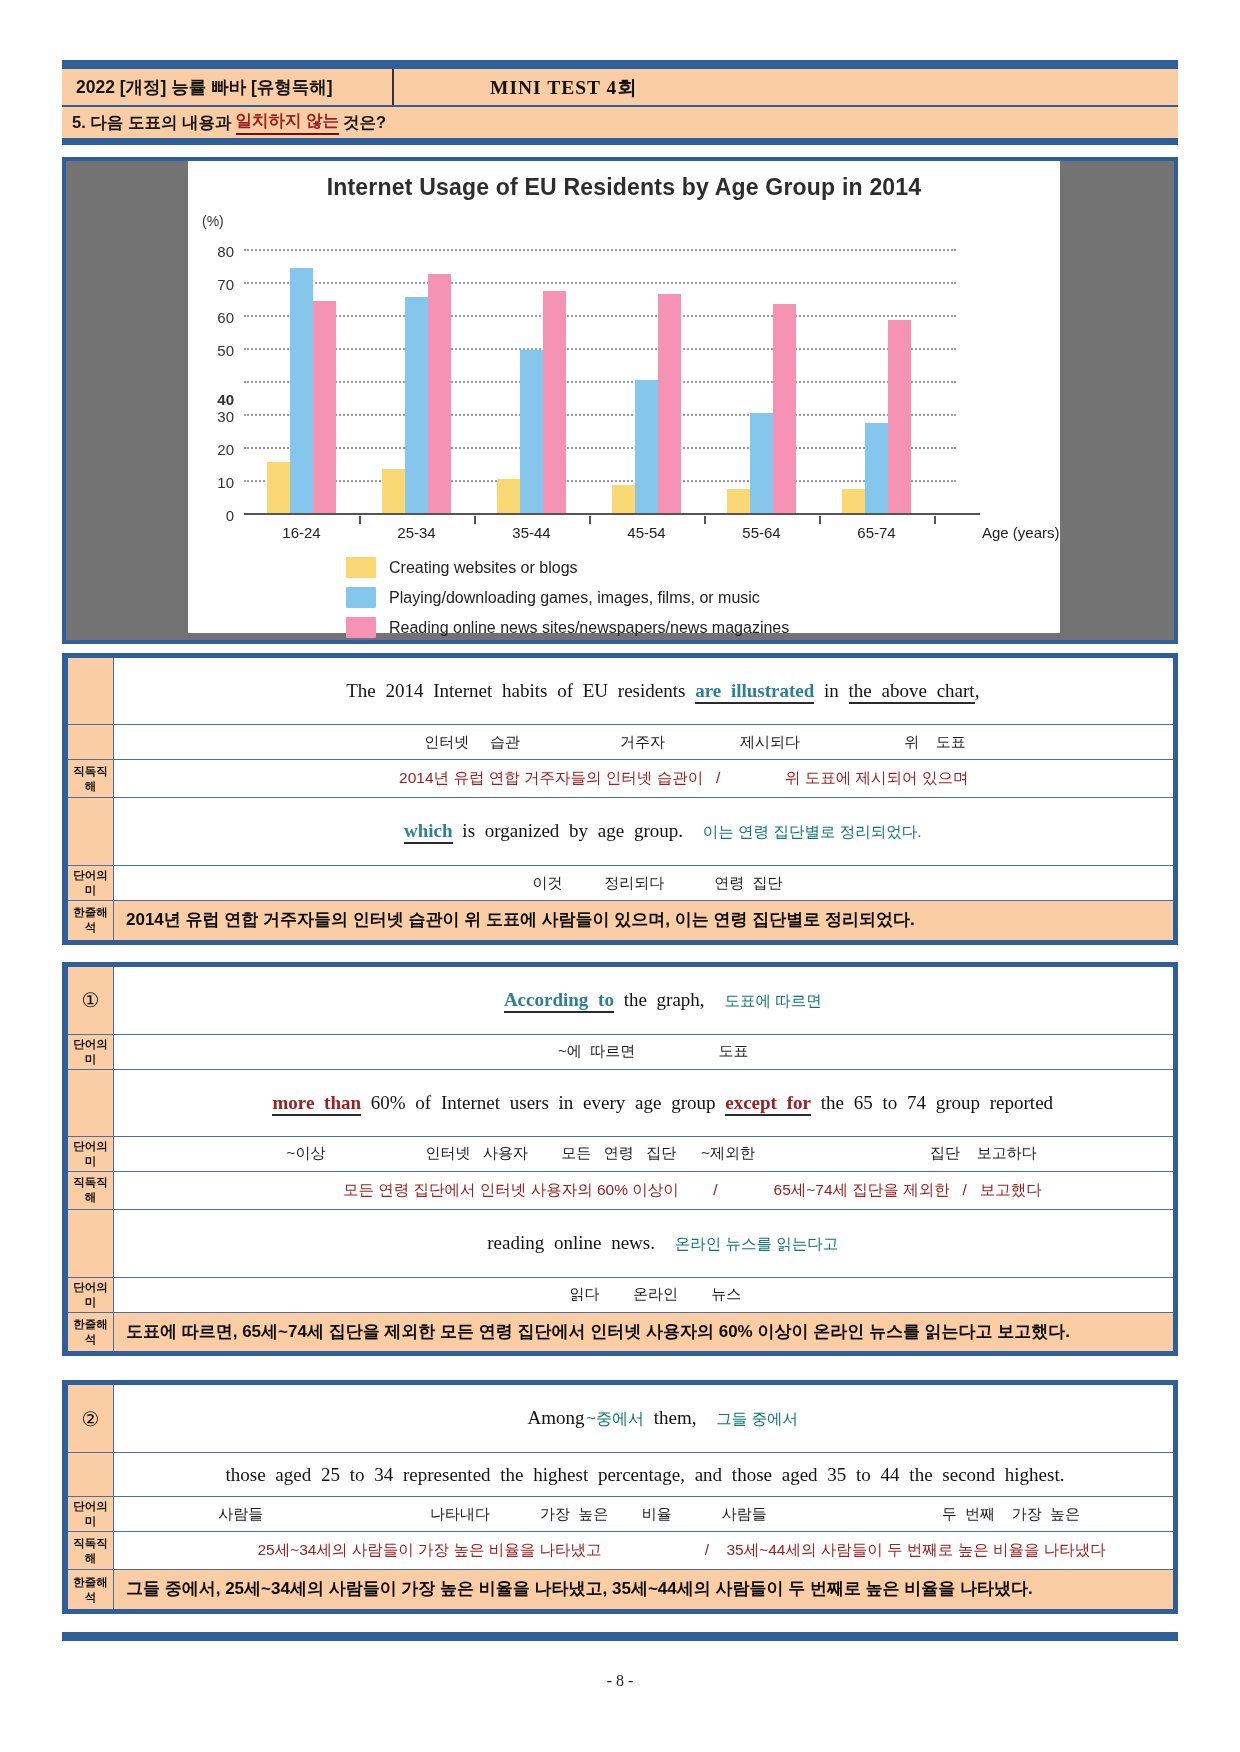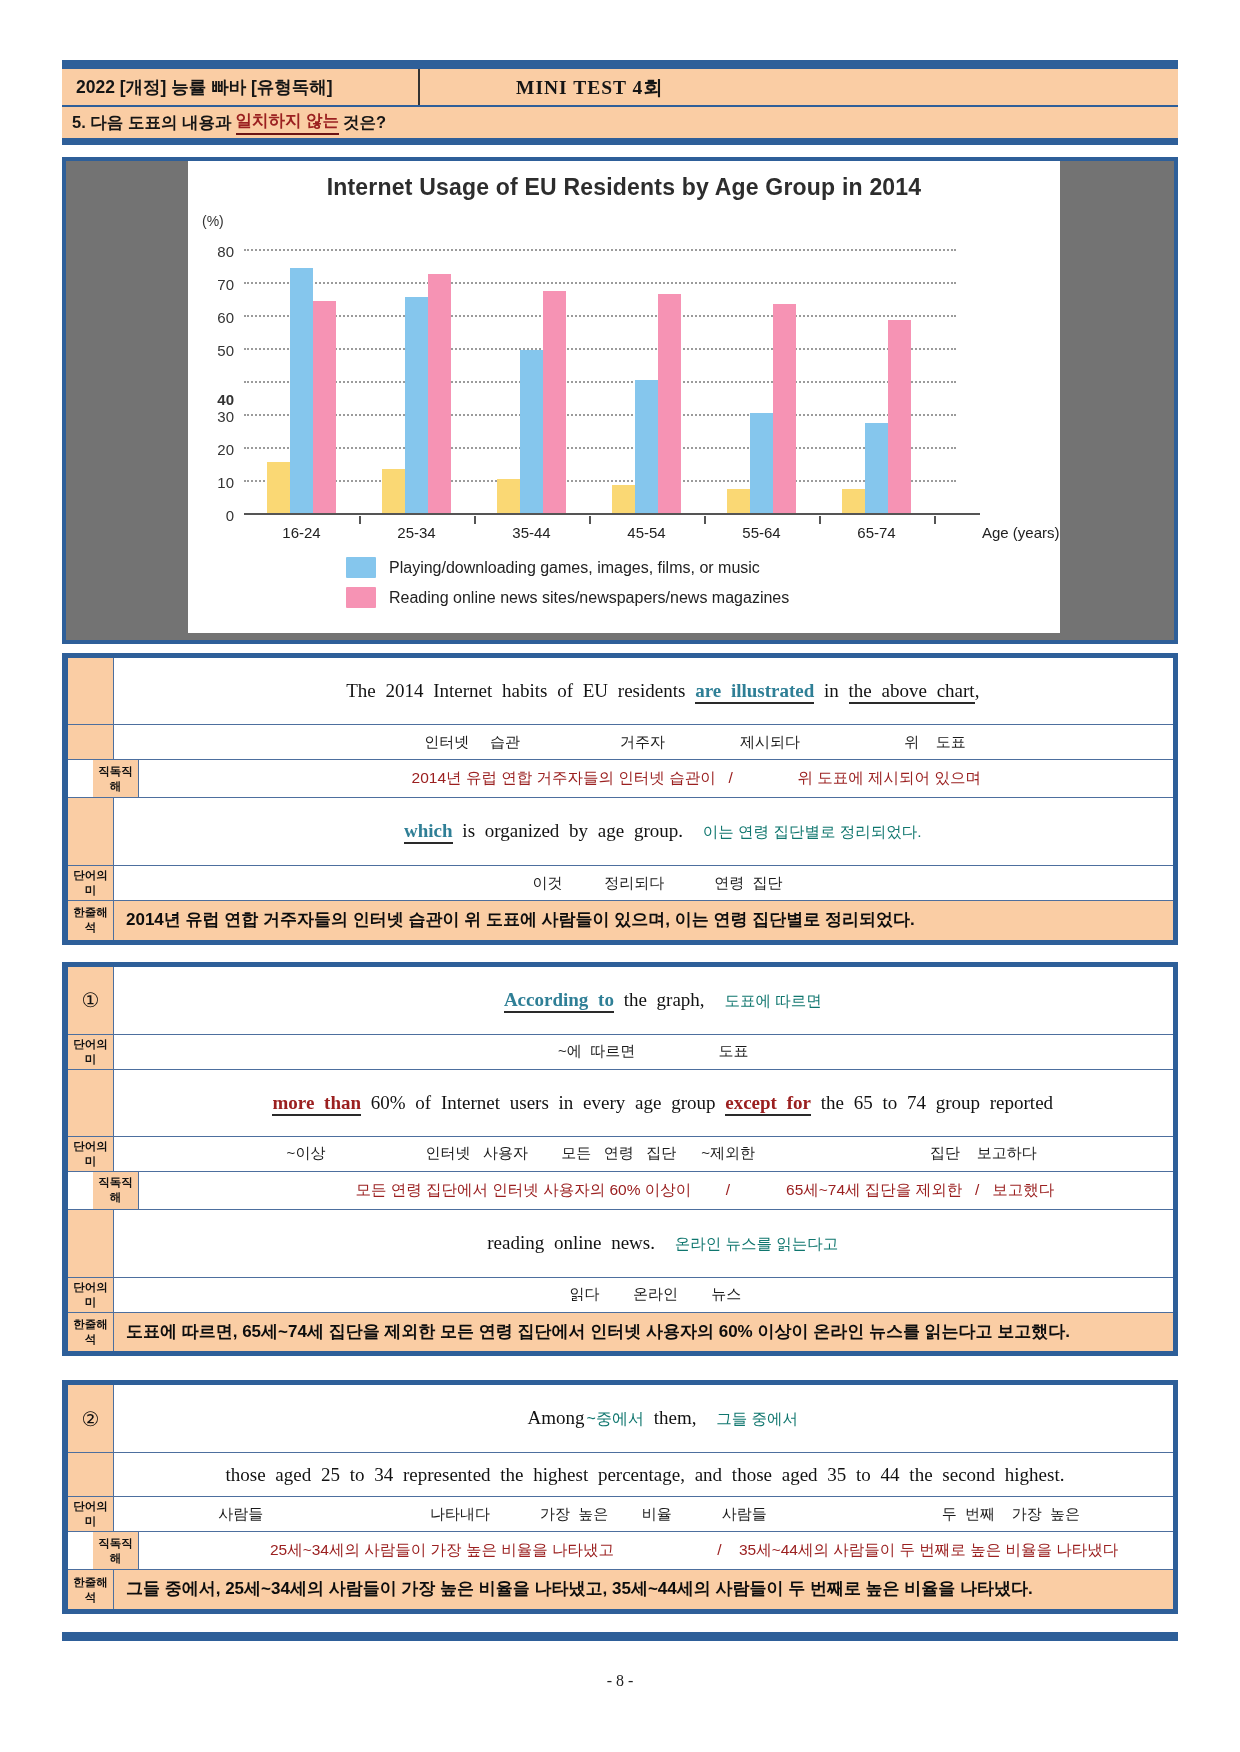--- a/index.html
+++ b/index.html
@@ -7,21 +7,21 @@
   body {
     position: relative; height: 1752px; overflow: hidden;
     font-family: "Liberation Sans", sans-serif; color: #151515;
   }
   .content { position: absolute; left: 62px; top: 60px; width: 1116px; }
 
   
   .topbar, .hdr-bottombar, .botbar { background: #2E5F99; }
   .topbar { height: 9px; }
   .hdr-row1 { display: flex; align-items: stretch; background: #FACDA4; height: 38px; border-bottom: 2px solid #2E5F99; }
-  .hdr-left { width: 358px; display: flex; align-items: center; padding-left: 14px;
+  .hdr-left { width: 332px; display: flex; align-items: center; padding-left: 14px;
               font-weight: bold; font-size: 17.5px; border-right: 2px solid #333; }
   .hdr-right { flex: 1; display: flex; align-items: center; padding-left: 96px;
                font-family: "Liberation Serif", serif; font-weight: bold; font-size: 19.5px; letter-spacing: 1px; }
   .hdr-row2 { background: #FACDA4; height: 31px; display: flex; align-items: center; padding-left: 10px;
               font-weight: bold; font-size: 16.5px; }
   .hdr-row2 .hl { color: #9B2020; border-bottom: 2px solid #6b1414; margin: 0 4px; padding-bottom: 1px; }
   .hdr-bottombar { height: 7px; }
 
   
   .chart-block { margin-top: 12px; border: 4px solid #2E5F99; background: #737373; }
@@ -52,21 +52,21 @@
   .trow { display: flex; align-items: stretch; border-top: 1.5px solid #4d6f9e; }
   .trow:first-child { border-top: none; }
   .tlabel { flex: 0 0 46px; background: #FACDA4; border-right: 1.5px solid #4d6f9e;
             display: flex; align-items: center; justify-content: center;
             font-size: 11.5px; font-weight: bold; color: #111; text-align: center; }
   .tlabel.big { font-size: 20px; font-weight: normal; }
   .tcontent { flex: 1; display: flex; align-items: center; padding: 4px 10px 4px 13px; justify-content: center; }
   .line { display: inline; white-space: pre-wrap; }
   .h-en  { min-height: 44px; }
   .h-g   { min-height: 35px; }
-  .h-r   { min-height: 38px; padding-left: 25px; }
+  .h-r   { min-height: 38px; }
   .en { font-family: "Liberation Serif", serif; font-size: 19px; color: #121212; word-spacing: 5px; }
   .u  { border-bottom: 2px solid #2a2a2a; padding-bottom: 1px; }
   .teal { color: #2F7F96; font-weight: bold; }
   .mrn  { color: #9B2020; font-weight: bold; }
   .kred { color: #0f766e; font-size: 15.5px; margin-left: 10px; font-family: "Liberation Sans", sans-serif; }
   .kred.tight { margin-left: 2px; font-size: 16px; }
   .pre { white-space: pre; font-size: 15px; color: #1a1a1a; }
   .pre.red { color: #9B2020; font-size: 15.5px; }
   .haejul .tcontent { background: #FACDA4; display: block; font-weight: bold; font-size: 17px;
                       line-height: 1.45; padding: 7px 12px; color: #0d0d0d; }
@@ -159,20 +159,24 @@
           <div class="xcat">16-24</div>
           <div class="xcat">25-34</div>
           <div class="xcat">35-44</div>
           <div class="xcat">45-54</div>
           <div class="xcat">55-64</div>
           <div class="xcat">65-74</div>
           <div class="age">Age (years)</div>
         </div>
       <div class="legend">
           <div class="lrow">
+            <div class="lswatch" style="background: rgb(250, 216, 116);"></div>
+            <div class="llabel">Creating websites or blogs</div>
+          </div>
+          <div class="lrow">
             <div class="lswatch" style="background: rgb(133, 198, 237);"></div>
             <div class="llabel">Playing/downloading games, images, films, or music</div>
           </div>
           <div class="lrow">
             <div class="lswatch" style="background: rgb(246, 147, 180);"></div>
             <div class="llabel">Reading online news sites/newspapers/news magazines</div>
           </div>
         </div>
     </div>
   </div>

